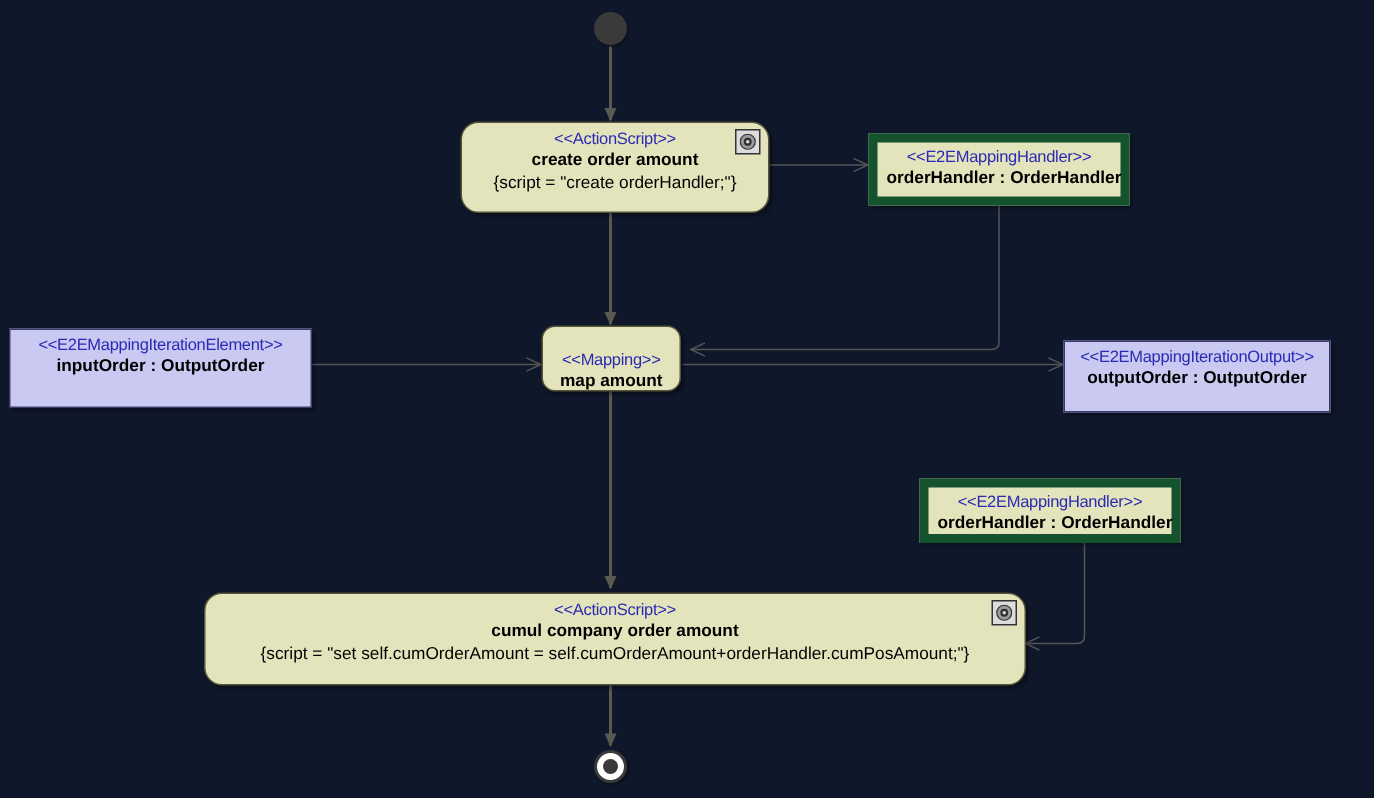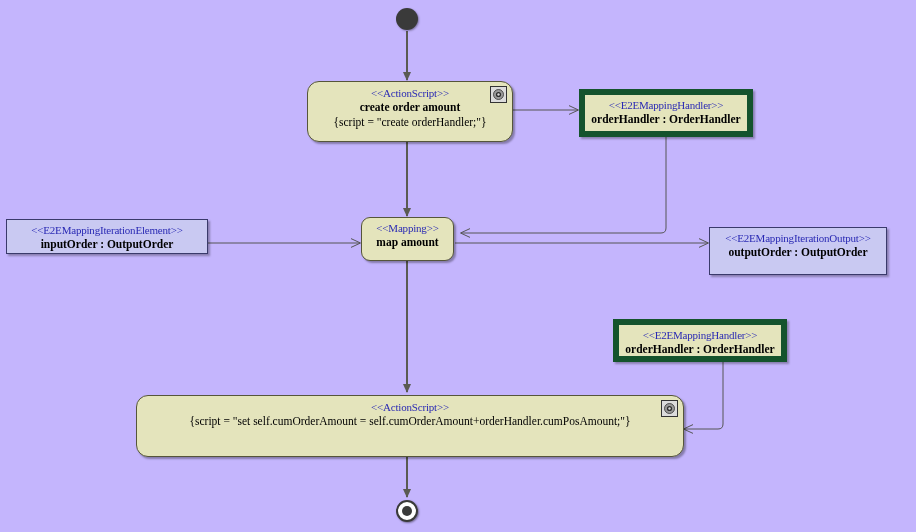--- a/index.html
+++ b/index.html
@@ -4,22 +4,22 @@
 <style>
   html, body {
     margin: 0;
     padding: 0;
     background: #ffffff;
   }
   #diagram-canvas {
     position: relative;
     width: 916px;
     height: 532px;
-    background: #c4b5fd;
-    font-family: Liberation Serif, serif;
+    background: #0f172a;
+    font-family: Liberation Sans, sans-serif;
     overflow: hidden;
   }
   svg.edges {
     position: absolute;
     left: 0;
     top: 0;
     width: 916px;
     height: 532px;
     pointer-events: none;
   }
@@ -30,21 +30,21 @@
     box-sizing: border-box;
     background: #e4e4bc;
     border: 1px solid #55553a;
     border-radius: 12px;
     box-shadow: 2px 2px 2px rgba(0,0,0,0.32);
     text-align: center;
     padding: 4px 6px 5px 6px;
   }
   .activity-node.small {
     border-radius: 9px;
-    padding: 3px 6px 4px 6px;
+    padding: 15px 6px 4px 6px;
   }
   .stereotype {
     color: #2a2ab4;
     font-size: 11px;
     line-height: 14px;
     letter-spacing: -0.2px;
     white-space: nowrap;
   }
   .node-name {
     color: #000000;
@@ -166,21 +166,21 @@
         <circle cx="5.5" cy="5.5" r="1.2" fill="#d8d8d8"></circle>
       </svg>
     </div>
   </div>
 
   <div class="object-node handler" style="left:579px; top:89px; width:174px; height:48px;">
     <div class="stereotype">&lt;&lt;E2EMappingHandler&gt;&gt;</div>
     <div class="node-name">orderHandler : OrderHandler</div>
   </div>
 
-  <div class="object-node mapping-io" style="left:6px; top:219px; width:202px; height:35px;">
+  <div class="object-node mapping-io" style="left:6px; top:219px; width:202px; height:53px;">
     <div class="stereotype">&lt;&lt;E2EMappingIterationElement&gt;&gt;</div>
     <div class="node-name">inputOrder : OutputOrder</div>
   </div>
 
   <div class="activity-node small" style="left:361px; top:217px; width:93px; height:44px;">
     <div class="stereotype">&lt;&lt;Mapping&gt;&gt;</div>
     <div class="node-name">map amount</div>
   </div>
 
   <div class="object-node mapping-io" style="left:709px; top:227px; width:178px; height:48px;">
@@ -188,20 +188,21 @@
     <div class="node-name">outputOrder : OutputOrder</div>
   </div>
 
   <div class="object-node handler" style="left:613px; top:319px; width:174px; height:43px;">
     <div class="stereotype">&lt;&lt;E2EMappingHandler&gt;&gt;</div>
     <div class="node-name">orderHandler : OrderHandler</div>
   </div>
 
   <div class="activity-node" style="left:136px; top:395px; width:548px; height:62px;">
     <div class="stereotype">&lt;&lt;ActionScript&gt;&gt;</div>
+    <div class="node-name">cumul company order amount</div>
     <div class="node-script">{script = "set self.cumOrderAmount = self.cumOrderAmount+orderHandler.cumPosAmount;"}</div>
     <div class="gear-badge" style="right:5px; top:4px;">
       <svg width="11" height="11" viewBox="0 0 11 11">
         <circle cx="5.5" cy="5.5" r="5" fill="#9a9a9a" stroke="#333" stroke-width="0.8"></circle>
         <circle cx="5.5" cy="5.5" r="2.6" fill="#2e2e2e"></circle>
         <circle cx="5.5" cy="5.5" r="1.2" fill="#d8d8d8"></circle>
       </svg>
     </div>
   </div>
 

